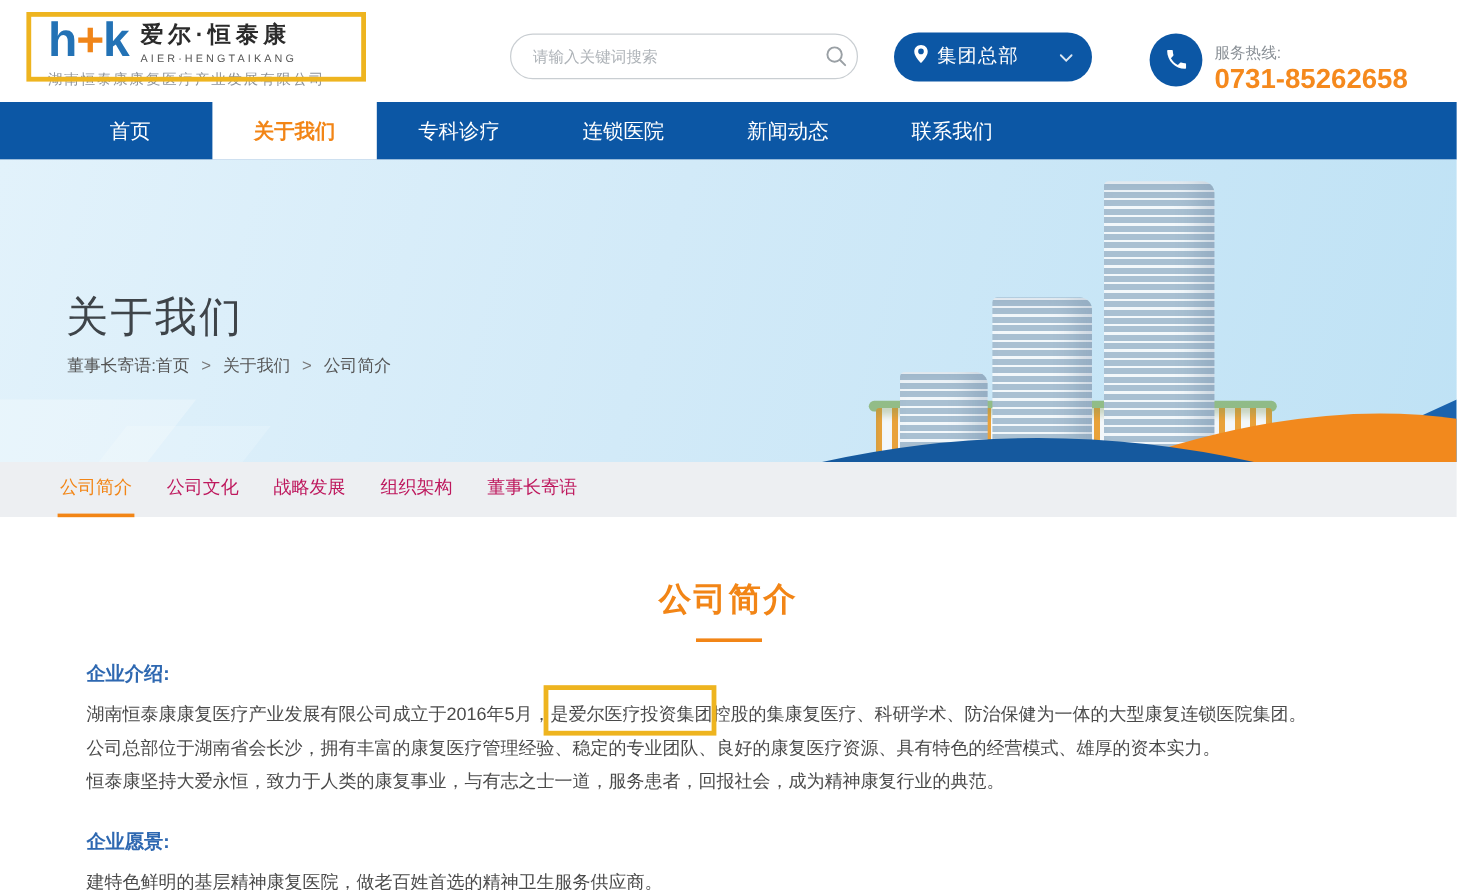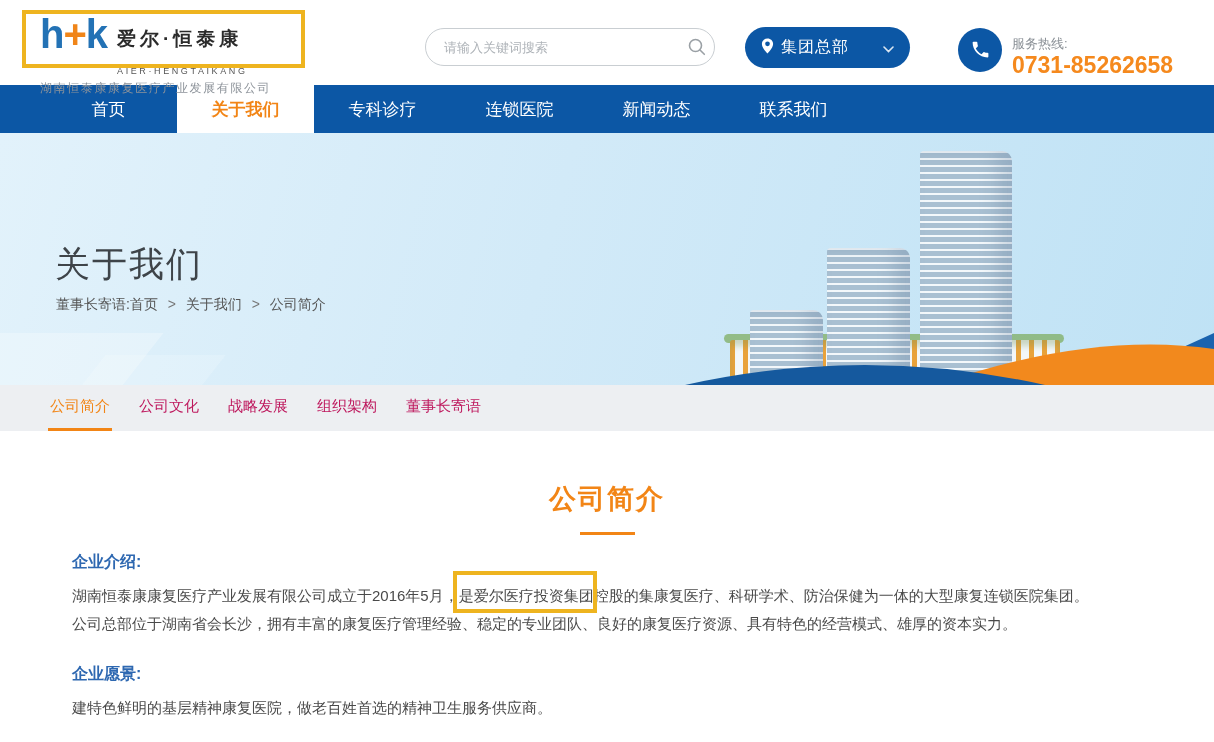--- a/index.html
+++ b/index.html
@@ -15,23 +15,23 @@
   html,body{width:1214px;height:742px;overflow:hidden;background:#fff;
     font-family:"Liberation Sans","DejaVu Sans",sans-serif;}
 
   
   .header{position:relative;width:1214px;height:85px;background:#fff;border-radius:29px;}
   .logo-wrap{position:absolute;left:40px;top:14px;}
   .logo-row{display:flex;align-items:flex-start;}
   .logo-mark{font-size:40px;font-weight:bold;line-height:40px;letter-spacing:-1px;}
   .logo-mark .blue{color:#2372b5;}
   .logo-mark .plus{color:#f08519;font-weight:800;}
-  .logo-names{margin-left:10px;padding-top:12px;}
+  .logo-names{margin-left:10px;padding-top:2px;}
   .logo-cn{font-size:19px;font-weight:bold;color:#2b2b2b;letter-spacing:4px;white-space:nowrap;}
-  .logo-en{font-size:9px;color:#555;letter-spacing:2.6px;margin-top:14px;white-space:nowrap;}
+  .logo-en{font-size:9px;color:#555;letter-spacing:2.6px;margin-top:2px;white-space:nowrap;}
   .logo-company{font-size:12px;color:#8d939a;letter-spacing:1.6px;margin-top:4px;white-space:nowrap;}
   .annotation-box-logo{position:absolute;left:-18px;top:-4px;width:283px;height:58px;
     border:4px solid var(--annotation-gold);pointer-events:none;z-index:6;}
 
   .search-pill{position:absolute;left:425px;top:28px;width:290px;height:38px;
     border:1px solid #c9ced2;border-radius:19px;display:flex;align-items:center;background:#fff;justify-content:center;}
   .search-pill input{flex:1;border:none;outline:none;background:transparent;
     font-size:13px;color:#444;padding:0 8px 0 18px;font-family:inherit;}
   .search-pill input::placeholder{color:#aeb3b8;}
   .search-icon-btn{width:34px;height:36px;display:flex;align-items:center;justify-content:center;cursor:pointer;}
@@ -201,19 +201,20 @@
 </div>
 
 <div class="content">
   <div class="content-heading">公司简介</div>
   <div class="heading-divider"></div>
 
   <div class="section intro">
     <div class="section-title">企业介绍:</div>
     <p><span>湖南恒泰康康复医疗产业发展有限公司成立于2016年5月，</span><span class="hl"><span class="annotation-box-text"></span><span>是爱尔医疗投资集团</span></span><span>控股的集康复医疗、科研学术、防治保健为一体的大型康复连锁医院集团。</span></p>
     <p>公司总部位于湖南省会长沙，拥有丰富的康复医疗管理经验、稳定的专业团队、良好的康复医疗资源、具有特色的经营模式、雄厚的资本实力。</p>
+    <p>恒泰康坚持大爱永恒，致力于人类的康复事业，与有志之士一道，服务患者，回报社会，成为精神康复行业的典范。</p>
   </div>
 
   <div class="section vision">
     <div class="section-title">企业愿景:</div>
     <p>建特色鲜明的基层精神康复医院，做老百姓首选的精神卫生服务供应商。</p>
   </div>
 </div>
 
 </body></html>

